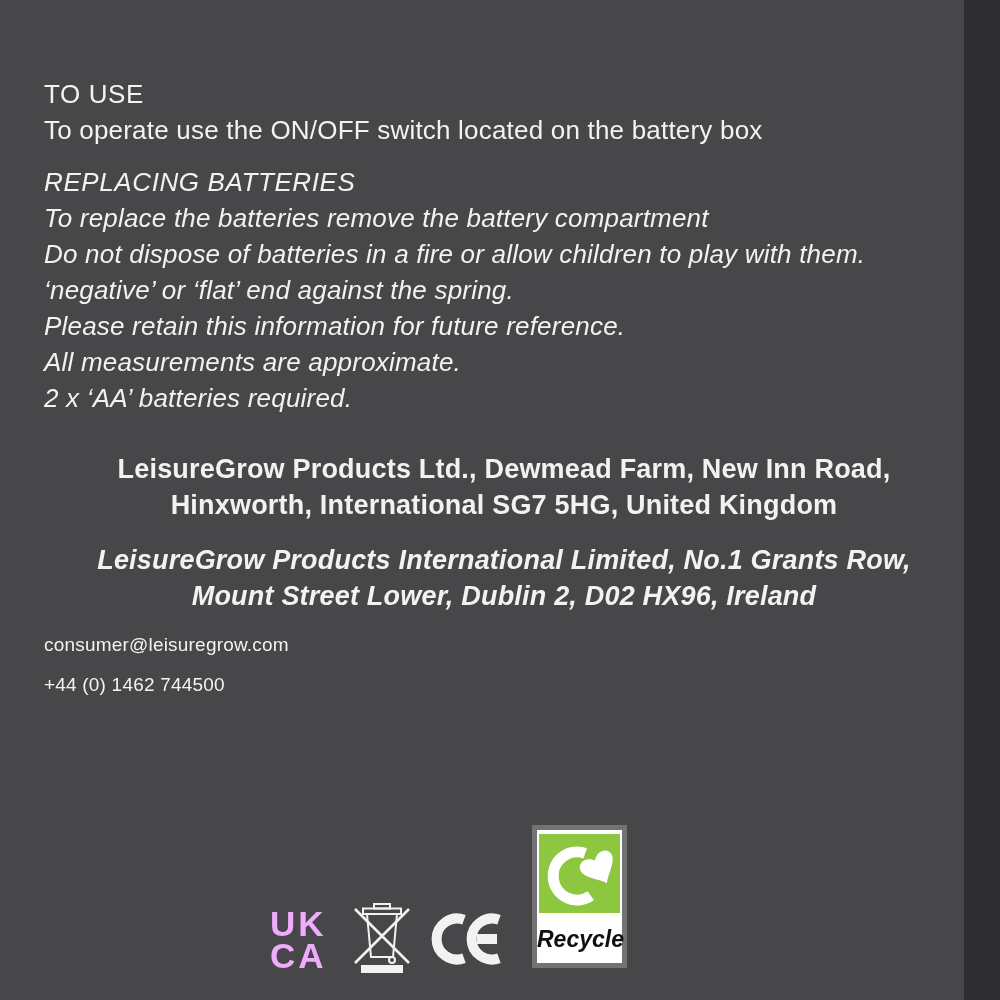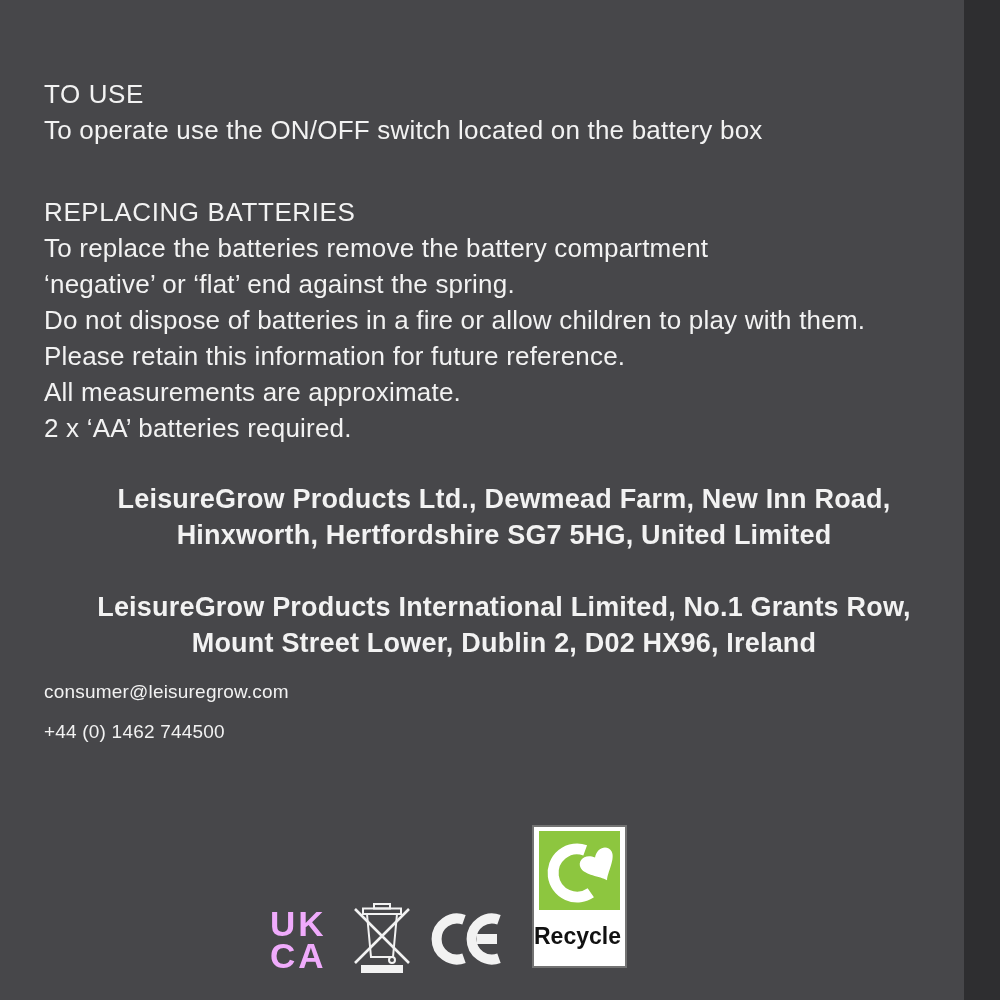--- a/index.html
+++ b/index.html
@@ -10,43 +10,44 @@
     color:#f2f2f2;
     font-family:"Liberation Sans", sans-serif;
     overflow:hidden;
   }
   .content { position:absolute; left:44px; top:76px; width:920px; }
   .line {
     font-size:26px; line-height:36px; font-weight:400;
     letter-spacing:0.2px; white-space:nowrap;
   }
   .heading { letter-spacing:0.6px; }
-  .sec-replacing { margin-top:46px; }
+  .sec-replacing { margin-top:16px;font-style:italic; }
   .addr { margin-top:35px;text-align:center; }
   .addr .line { font-weight:700; font-size:27px; }
-  .addr-2 { margin-top:36px; }
+  .addr-2 { margin-top:19px;font-style:italic; }
   .contact { margin-top:11px; }
   .contact .line { font-weight:400; font-size:19px; line-height:40px; }
 
   
   .ukca {
     position:absolute; left:270px; top:908px;
     font-weight:700; font-size:35px; line-height:32px;
     letter-spacing:3px; color:#f0abfc;
   }
   .weee { position:absolute; left:351px; top:901px; }
   .ce   { position:absolute; left:431px; top:911px; }
 
   .recycle-logo {
     position:absolute; left:532px; top:825px;
     width:95px; height:143px;
     background:#ffffff;
-    border:2px solid #737373;
+    border:5px solid #737373;
     box-sizing:border-box;
     text-align:left;
+    font-style:italic;
   }
   .recycle-green {
     width:81px; height:79px;
     margin:4px auto 0;
     background:#8dc63f;
   }
   .recycle-label {
     margin-top:13px;
     font-weight:700; font-size:23px; color:#111111;
   }
@@ -60,30 +61,30 @@
   <div class="content">
 
     <div class="section">
       <div class="line heading">TO USE</div>
       <div class="line">To operate use the ON/OFF switch located on the battery box</div>
     </div>
 
     <div class="section sec-replacing">
       <div class="line heading">REPLACING BATTERIES</div>
       <div class="line">To replace the batteries remove the battery compartment</div>
+      <div class="line">Do not dispose of batteries in a fire or allow children to play with them.</div>
       <div class="line">‘negative’ or ‘flat’ end against the spring.</div>
-      <div class="line">Do not dispose of batteries in a fire or allow children to play with them.</div>
       <div class="line">Please retain this information for future reference.</div>
       <div class="line">All measurements are approximate.</div>
       <div class="line">2 x ‘AA’ batteries required.</div>
     </div>
 
     <div class="addr">
       <div class="line">LeisureGrow Products Ltd., Dewmead Farm, New Inn Road,</div>
-      <div class="line">Hinxworth, Hertfordshire SG7 5HG, United Limited</div>
+      <div class="line">Hinxworth, International SG7 5HG, United Kingdom</div>
     </div>
 
     <div class="addr addr-2">
       <div class="line">LeisureGrow Products International Limited, No.1 Grants Row,</div>
       <div class="line">Mount Street Lower, Dublin 2, D02 HX96, Ireland</div>
     </div>
 
     <div class="contact">
       <div class="line">consumer@leisuregrow.com</div>
       <div class="line">+44 (0) 1462 744500</div>

